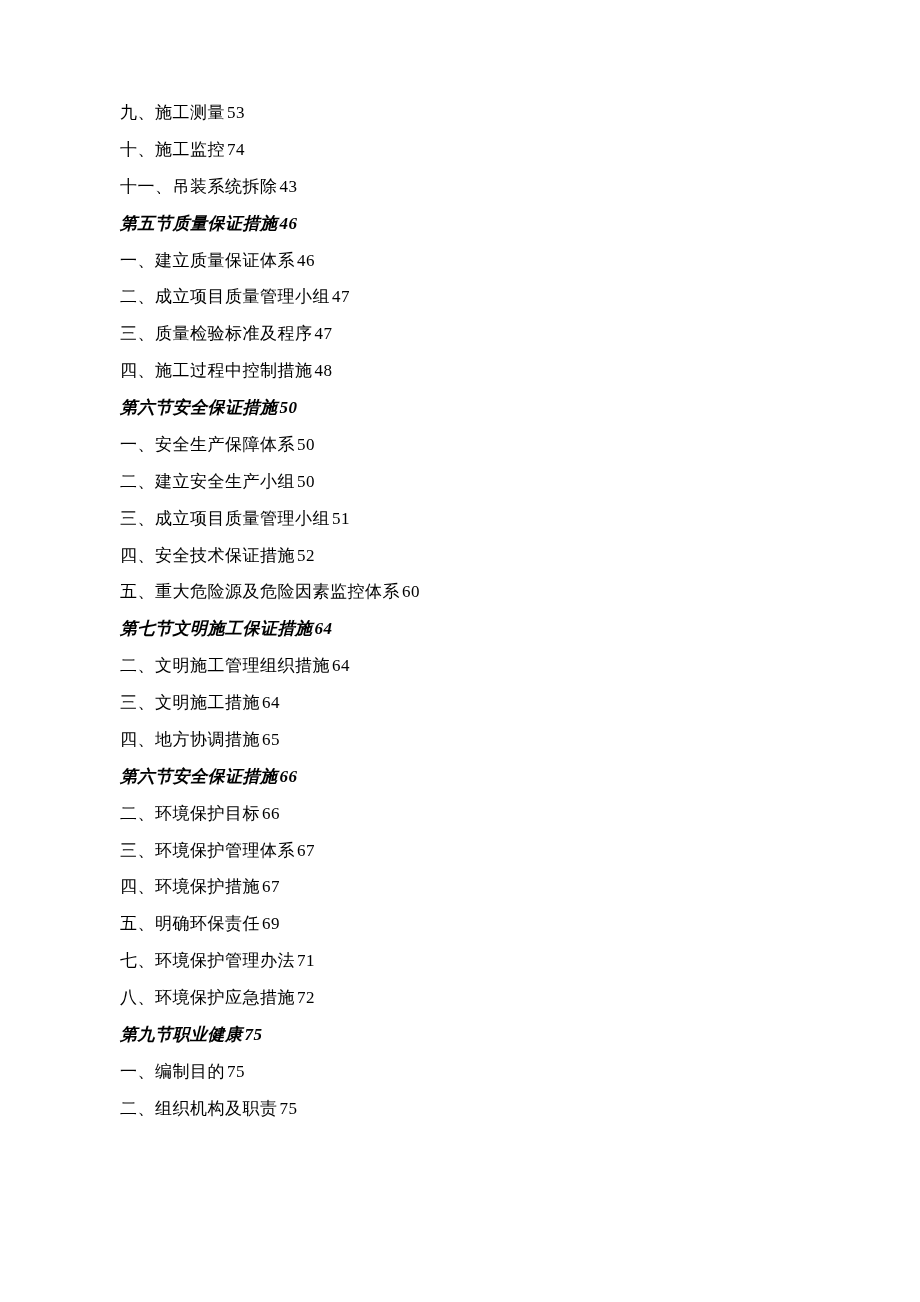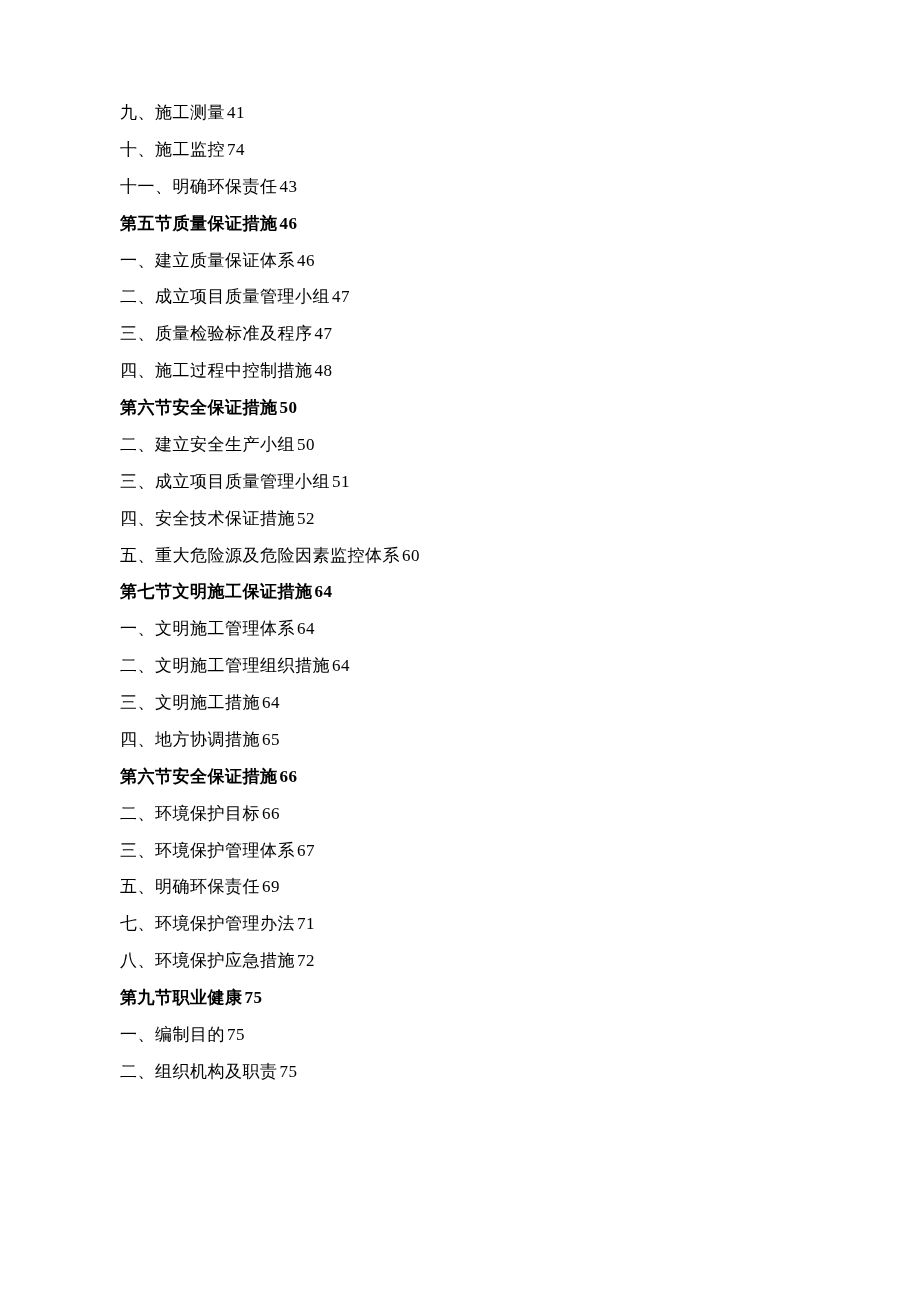--- a/index.html
+++ b/index.html
@@ -19,55 +19,57 @@
     }
     .toc-item {
       font-size: 17px;
       line-height: 2.17;
       color: #000000;
       letter-spacing: 0.5px;
     }
     .toc-section {
       font-weight: bold;
       font-family: "SimHei", "黑体", sans-serif;
+      font-style: italic;
     }
     .page-num {
       font-family: "SimSun", "宋体", serif;
       margin-left: 2px;
     }
   </style>
 </head>
 <body>
 
 <ul class="toc-list">
-  <li class="toc-item"><span>九、施工测量</span><span class="page-num">41</span></li>
+  <li class="toc-item"><span>九、施工测量</span><span class="page-num">53</span></li>
   <li class="toc-item"><span>十、施工监控</span><span class="page-num">74</span></li>
-  <li class="toc-item"><span>十一、明确环保责任</span><span class="page-num">43</span></li>
+  <li class="toc-item"><span>十一、吊装系统拆除</span><span class="page-num">43</span></li>
 
   <li class="toc-item toc-section"><span>第五节质量保证措施</span><span class="page-num">46</span></li>
   <li class="toc-item"><span>一、建立质量保证体系</span><span class="page-num">46</span></li>
   <li class="toc-item"><span>二、成立项目质量管理小组</span><span class="page-num">47</span></li>
   <li class="toc-item"><span>三、质量检验标准及程序</span><span class="page-num">47</span></li>
   <li class="toc-item"><span>四、施工过程中控制措施</span><span class="page-num">48</span></li>
 
   <li class="toc-item toc-section"><span>第六节安全保证措施</span><span class="page-num">50</span></li>
+  <li class="toc-item"><span>一、安全生产保障体系</span><span class="page-num">50</span></li>
   <li class="toc-item"><span>二、建立安全生产小组</span><span class="page-num">50</span></li>
   <li class="toc-item"><span>三、成立项目质量管理小组</span><span class="page-num">51</span></li>
   <li class="toc-item"><span>四、安全技术保证措施</span><span class="page-num">52</span></li>
   <li class="toc-item"><span>五、重大危险源及危险因素监控体系</span><span class="page-num">60</span></li>
 
   <li class="toc-item toc-section"><span>第七节文明施工保证措施</span><span class="page-num">64</span></li>
-  <li class="toc-item"><span>一、文明施工管理体系</span><span class="page-num">64</span></li>
   <li class="toc-item"><span>二、文明施工管理组织措施</span><span class="page-num">64</span></li>
   <li class="toc-item"><span>三、文明施工措施</span><span class="page-num">64</span></li>
   <li class="toc-item"><span>四、地方协调措施</span><span class="page-num">65</span></li>
 
   <li class="toc-item toc-section"><span>第六节安全保证措施</span><span class="page-num">66</span></li>
   <li class="toc-item"><span>二、环境保护目标</span><span class="page-num">66</span></li>
   <li class="toc-item"><span>三、环境保护管理体系</span><span class="page-num">67</span></li>
+  <li class="toc-item"><span>四、环境保护措施</span><span class="page-num">67</span></li>
   <li class="toc-item"><span>五、明确环保责任</span><span class="page-num">69</span></li>
   <li class="toc-item"><span>七、环境保护管理办法</span><span class="page-num">71</span></li>
   <li class="toc-item"><span>八、环境保护应急措施</span><span class="page-num">72</span></li>
 
   <li class="toc-item toc-section"><span>第九节职业健康</span><span class="page-num">75</span></li>
   <li class="toc-item"><span>一、编制目的</span><span class="page-num">75</span></li>
   <li class="toc-item"><span>二、组织机构及职责</span><span class="page-num">75</span></li>
 </ul>
 
 </body></html>

